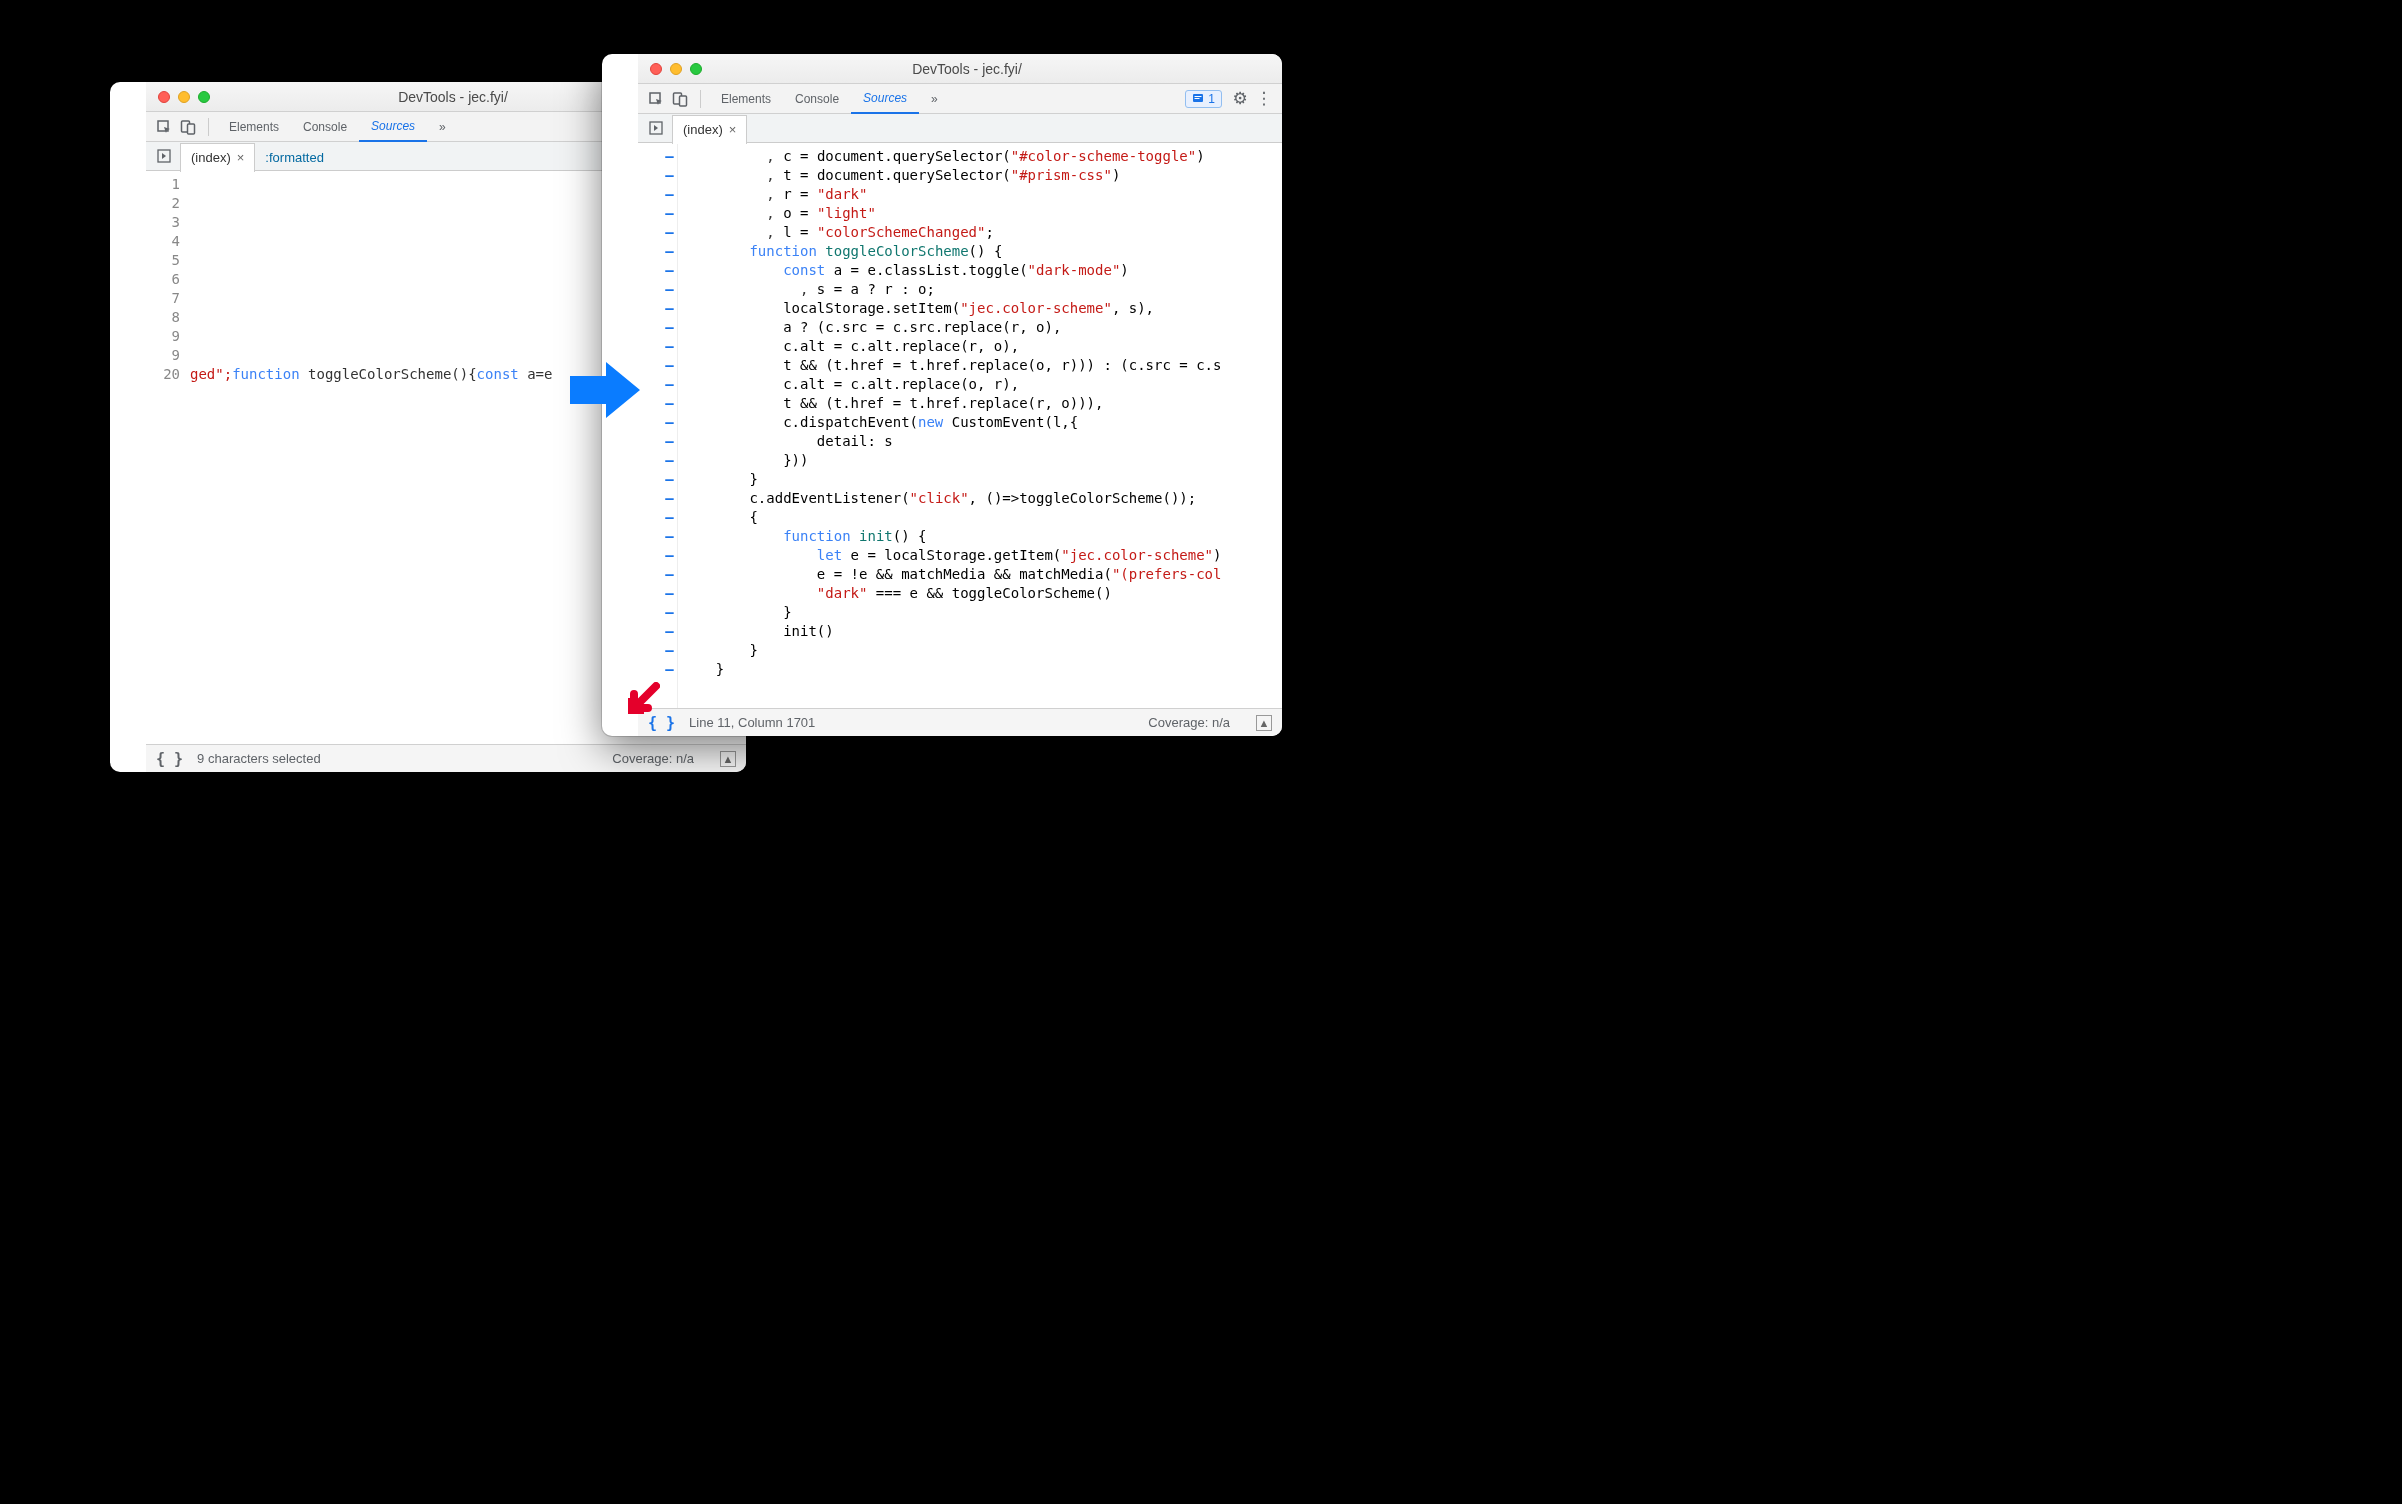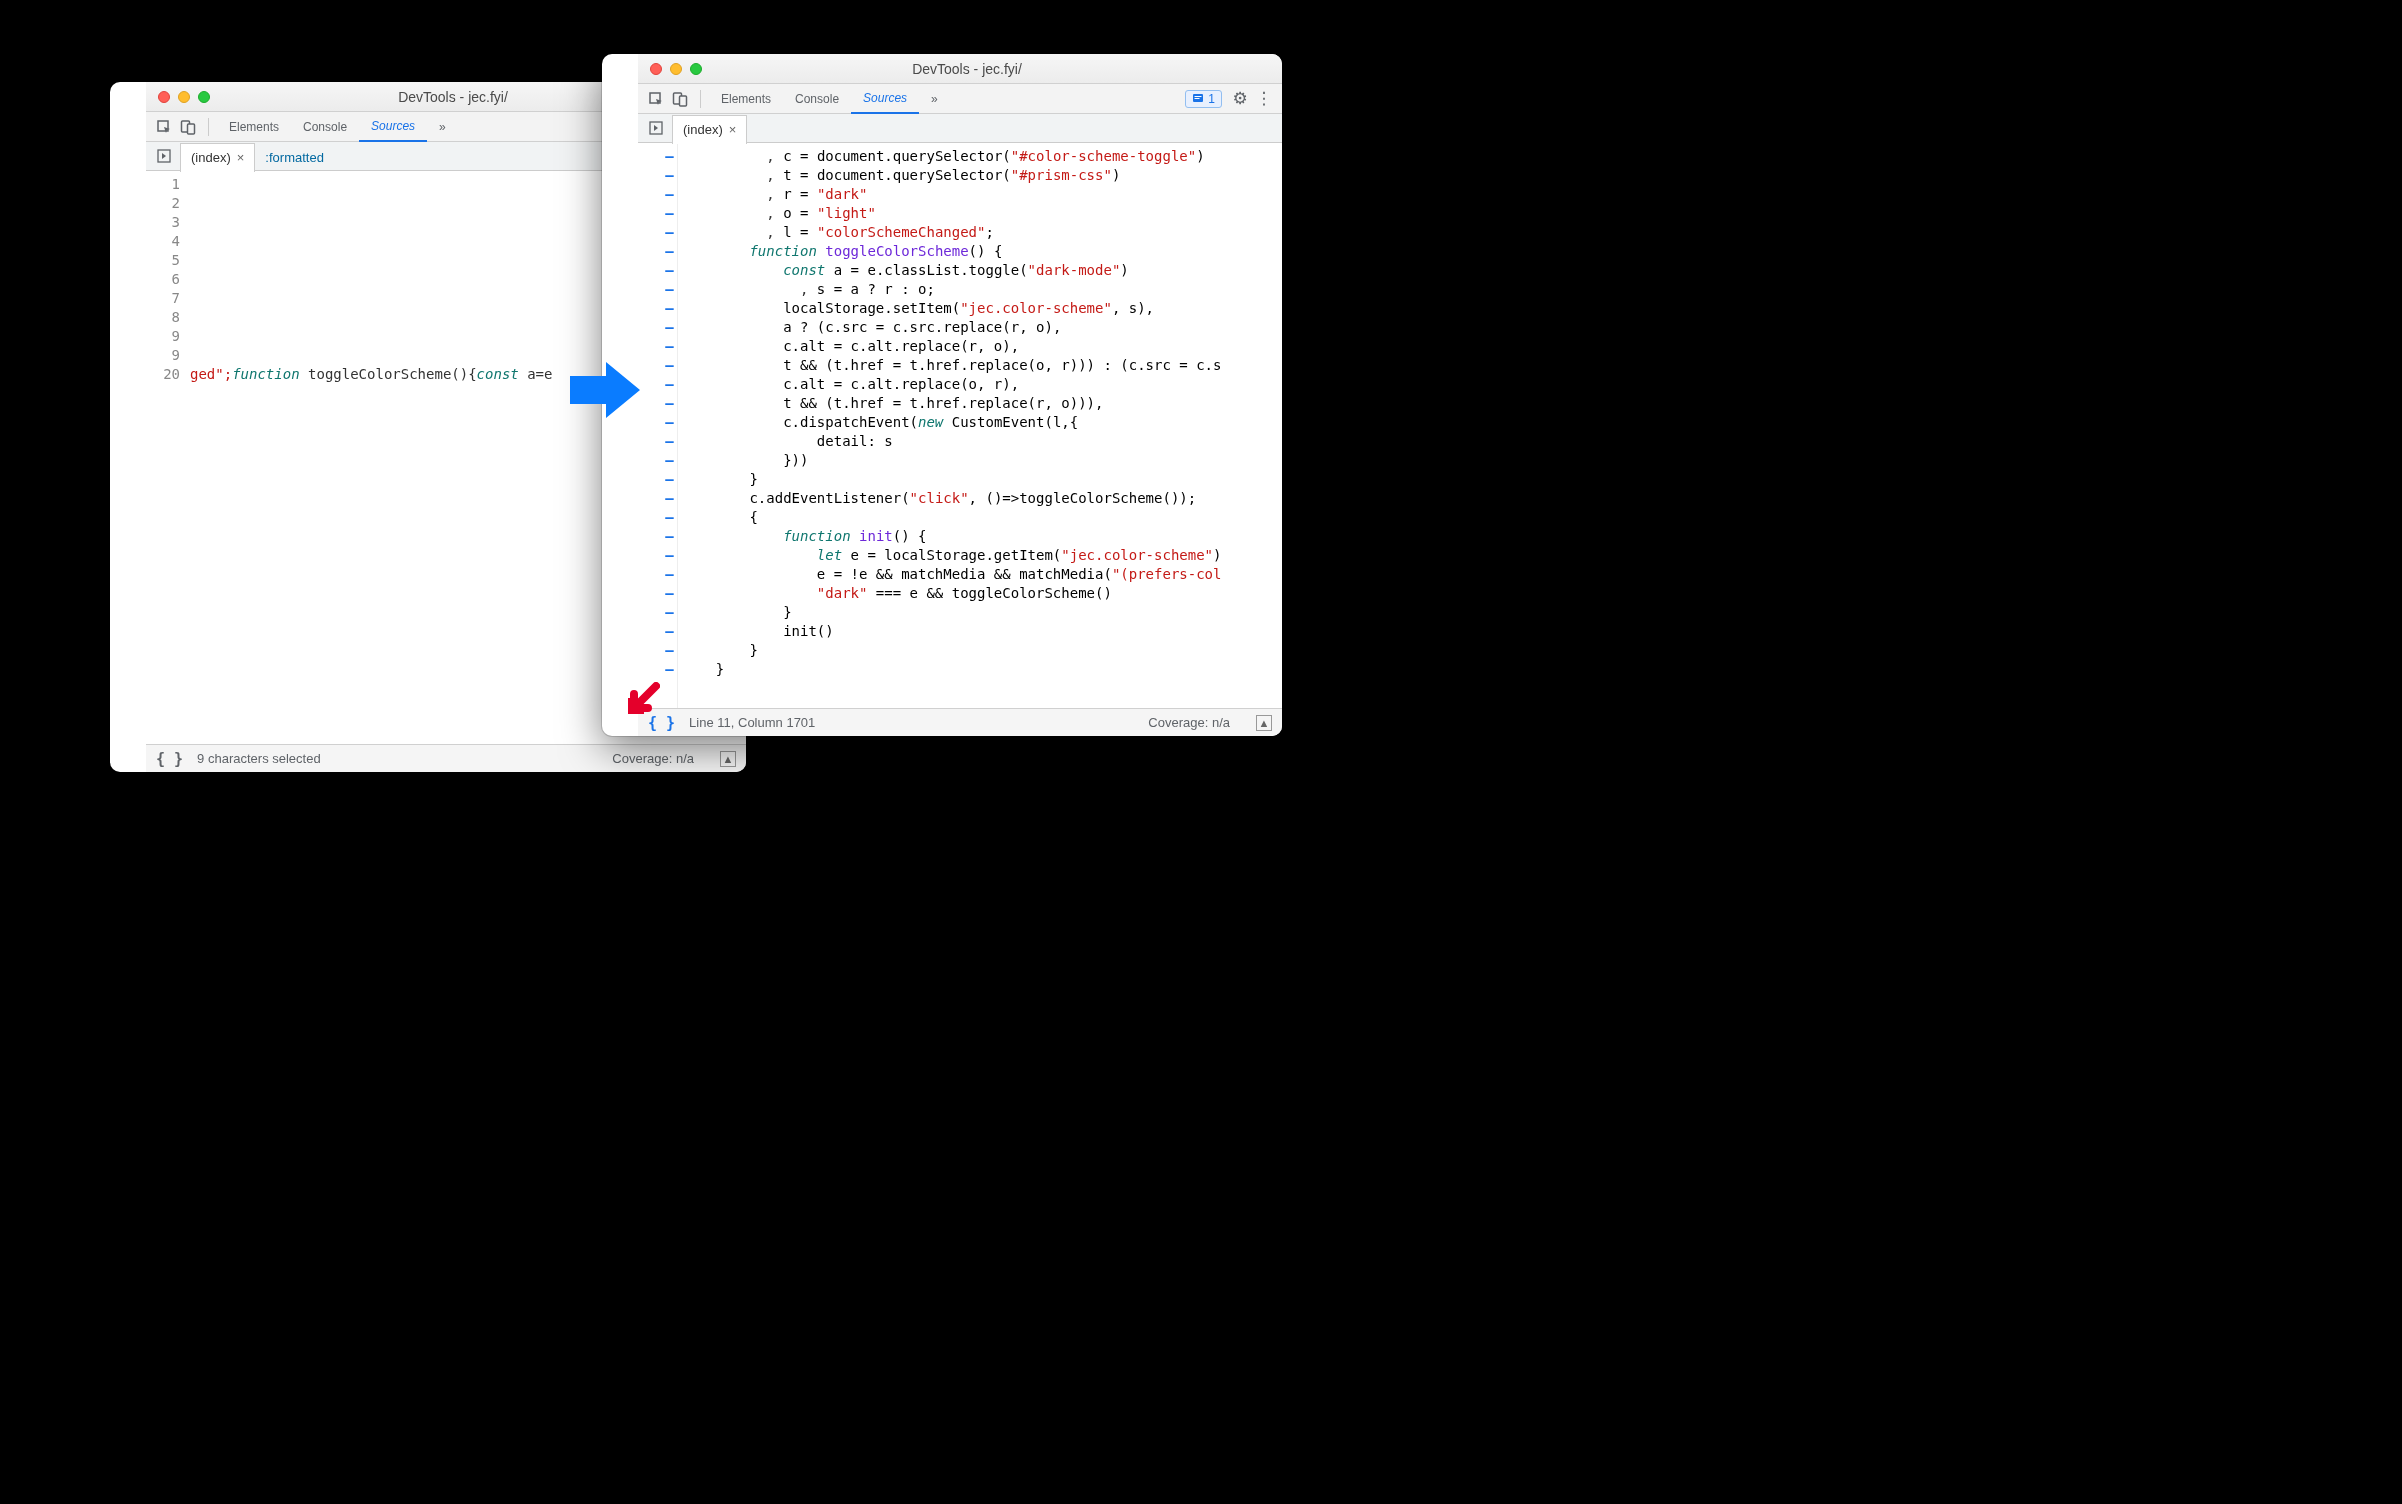--- a/index.html
+++ b/index.html
@@ -109,23 +109,23 @@
     padding: 0 10px;
     font-size: 13px;
     color: #5f6368;
     gap: 14px;
     flex-shrink: 0;
   }
   .braces { font-family: monospace; font-weight: bold; font-size: 15px;}
   .braces.blue { color: #1a73e8; }
   .collapse-box { margin-left:auto; width:16px; height:16px; border:1px solid #999; display:flex; align-items:center; justify-content:center; font-size:11px; color:#666;}
   
-  .kw { color: #0f766e; font-style: italic; } 
+  .kw { color: #3b82f6; } 
   .str { color: #c41a16; } 
-  .fn { color: #6d28d9; }
+  .fn { color: #0f766e; }
   .prop { color: #000; }
   .obj { color: #000; }
   
   .arrow-blue {
     position:absolute;
     left: 570px; top: 362px;
     z-index: 50;
   }
   .arrow-red {
     position:absolute;

